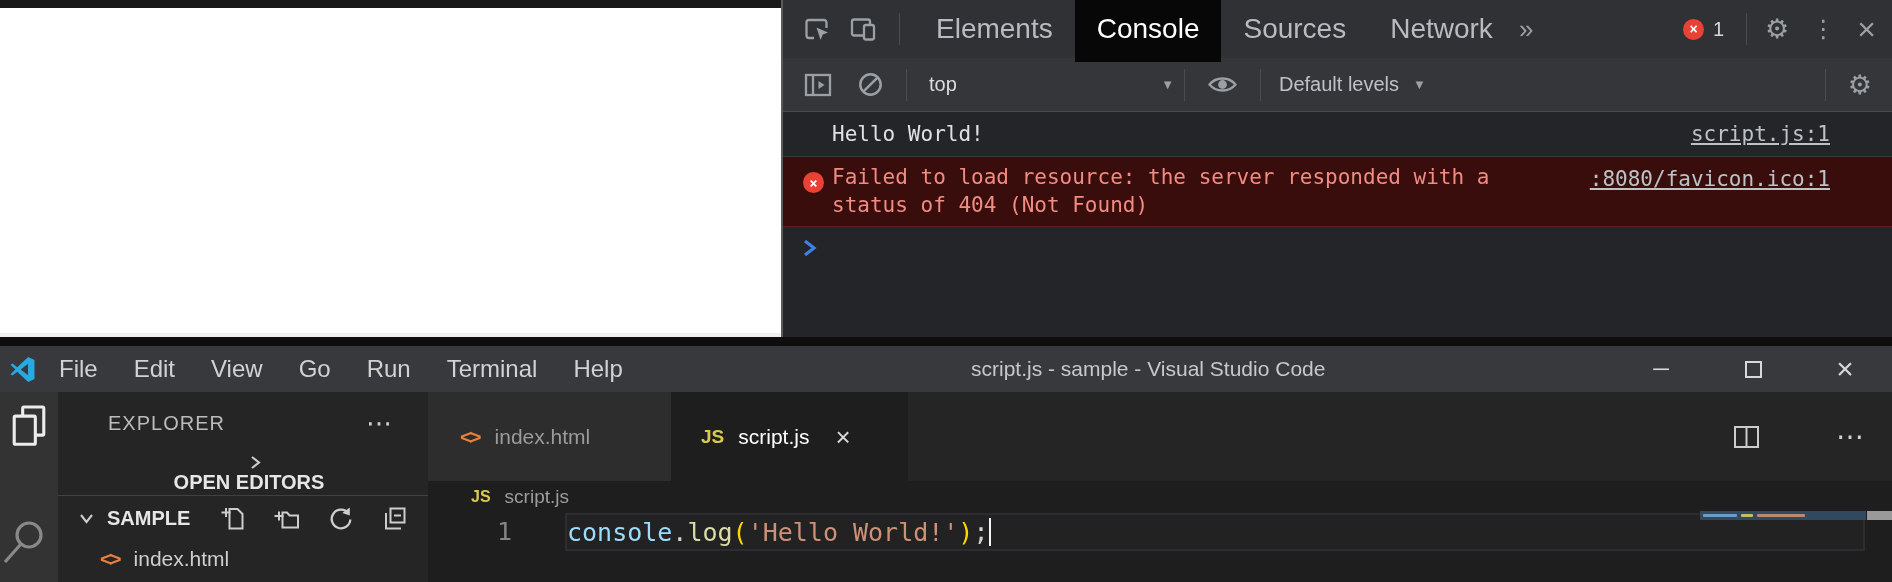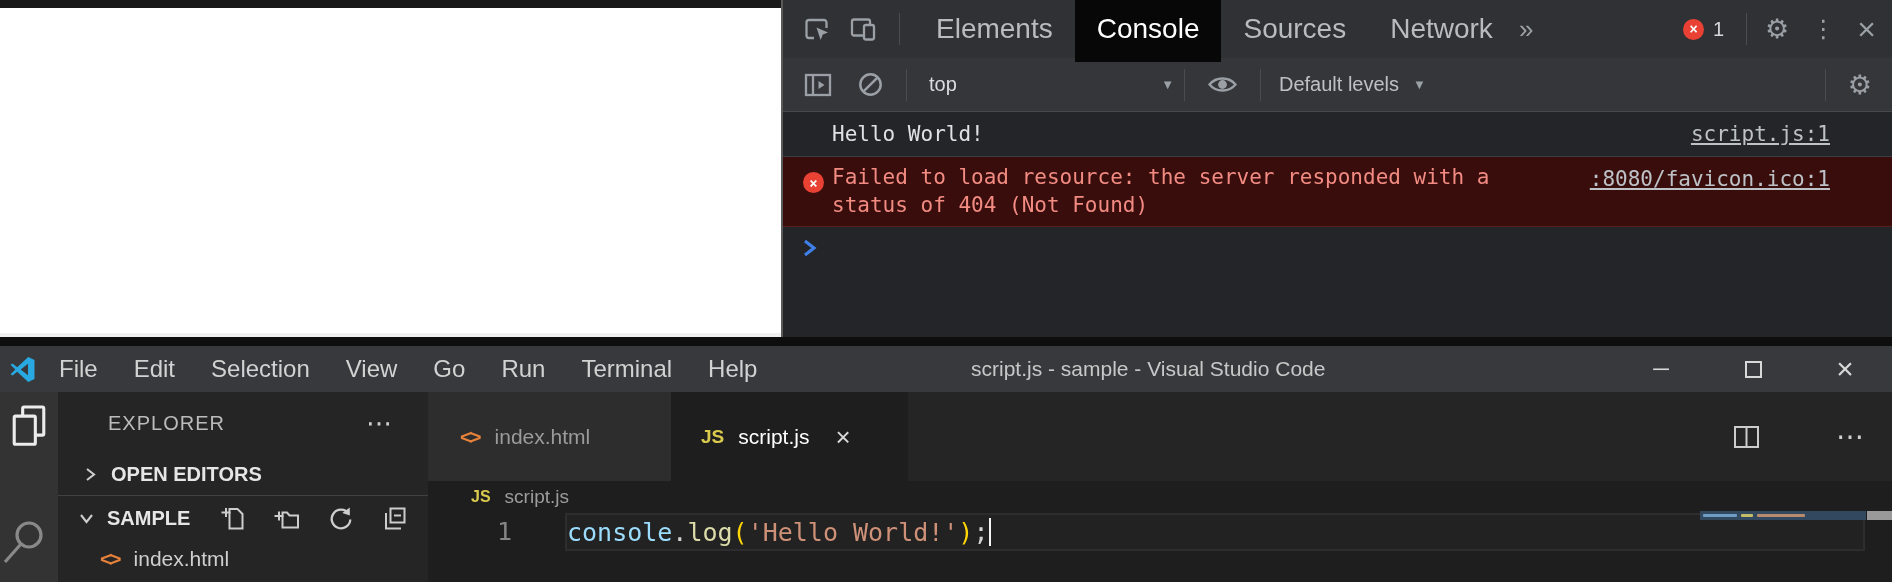--- a/index.html
+++ b/index.html
@@ -182,21 +182,20 @@
   <div class="vscode">
 
     <div class="vs-titlebar">
       <span class="vs-logo">
         <svg width="25" height="25" viewBox="0 0 24 24">
             <path fill="#29a9e1" fill-rule="evenodd" d="M17.5 0 L6.9 9.8 L2.4 6.3 L0.5 7.4 L5.2 12 L0.5 16.6 L2.4 17.7 L6.9 14.2 L17.5 24 L23.5 21.1 V2.9 Z M17.3 6.4 V17.6 L10.3 12 Z"></path>
           </svg>
       </span>
       <span class="vs-menu" style="margin-left:6px;">File</span>
       <span class="vs-menu">Edit</span>
-      <span class="vs-menu">Selection</span>
       <span class="vs-menu">View</span>
       <span class="vs-menu">Go</span>
       <span class="vs-menu">Run</span>
       <span class="vs-menu">Terminal</span>
       <span class="vs-menu">Help</span>
       <span class="vs-title">script.js - sample - Visual Studio Code</span>
       <span class="vs-controls">
         <span class="vs-ctrl">
             <span class="vs-min-glyph">─</span>
           </span>
@@ -224,21 +223,21 @@
               <line x1="18.5" y1="26.5" x2="3" y2="44" stroke="#898989" stroke-width="3.2"></line>
             </svg>
         </span>
       </div>
 
       <div class="vs-sidebar">
         <div class="sb-header">
           <span class="sb-header-label">EXPLORER</span>
           <span class="sb-dots">⋯</span>
         </div>
-        <div class="sb-section" style="height:41px;">
+        <div class="sb-section" style="height:41px;flex-direction:column;">
           <svg style="margin-left:24px;" width="17" height="17" viewBox="0 0 17 17">
               <polyline points="5,3 12,8.5 5,14" fill="none" stroke="#cccccc" stroke-width="2.1"></polyline>
             </svg>
           <span class="sb-section-label">OPEN EDITORS</span>
         </div>
         <div style="height:1px;background:#414141;"></div>
         <div class="sb-section" style="height:45px;">
           <svg style="margin-left:20px;" width="17" height="17" viewBox="0 0 17 17">
               <polyline points="3,5 8.5,12 14,5" fill="none" stroke="#cccccc" stroke-width="2.1"></polyline>
             </svg>

